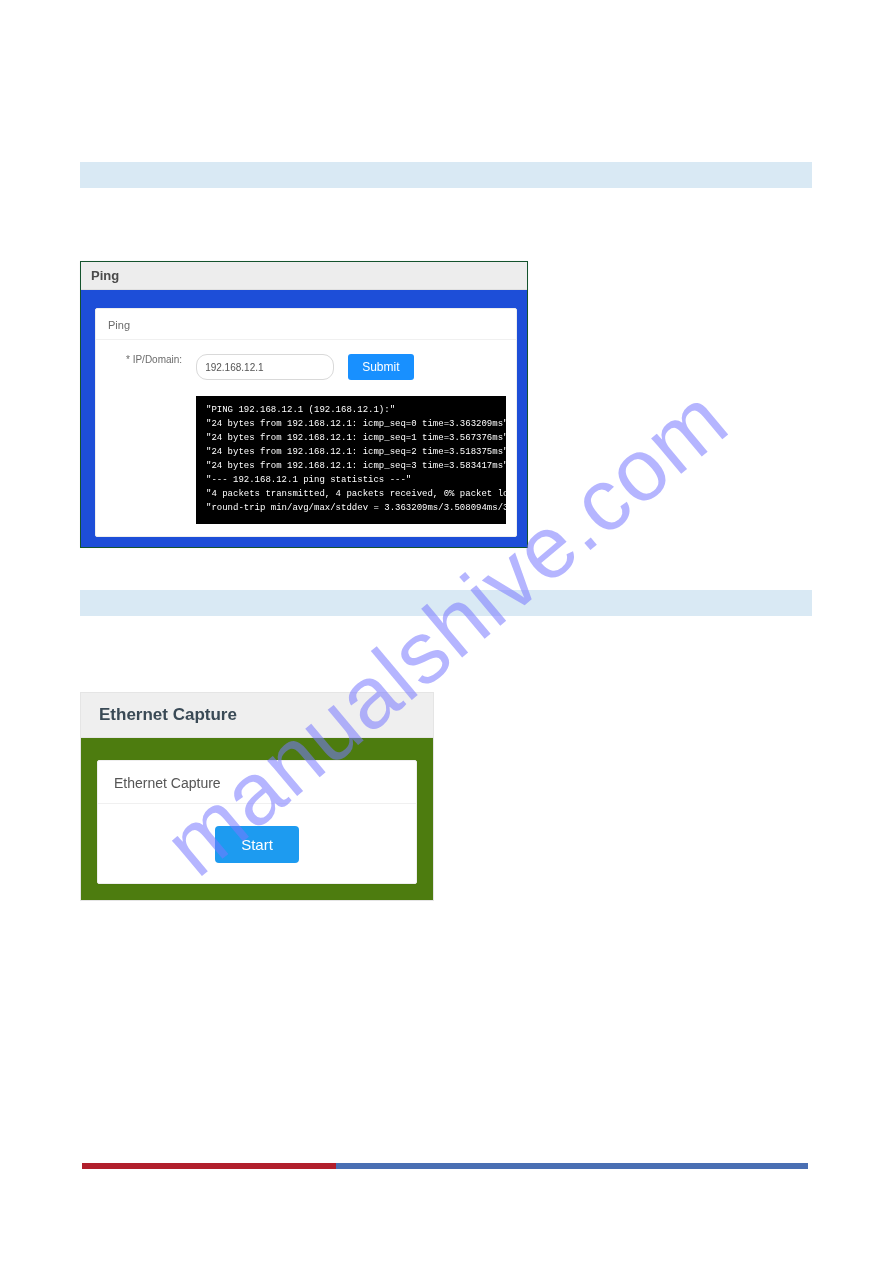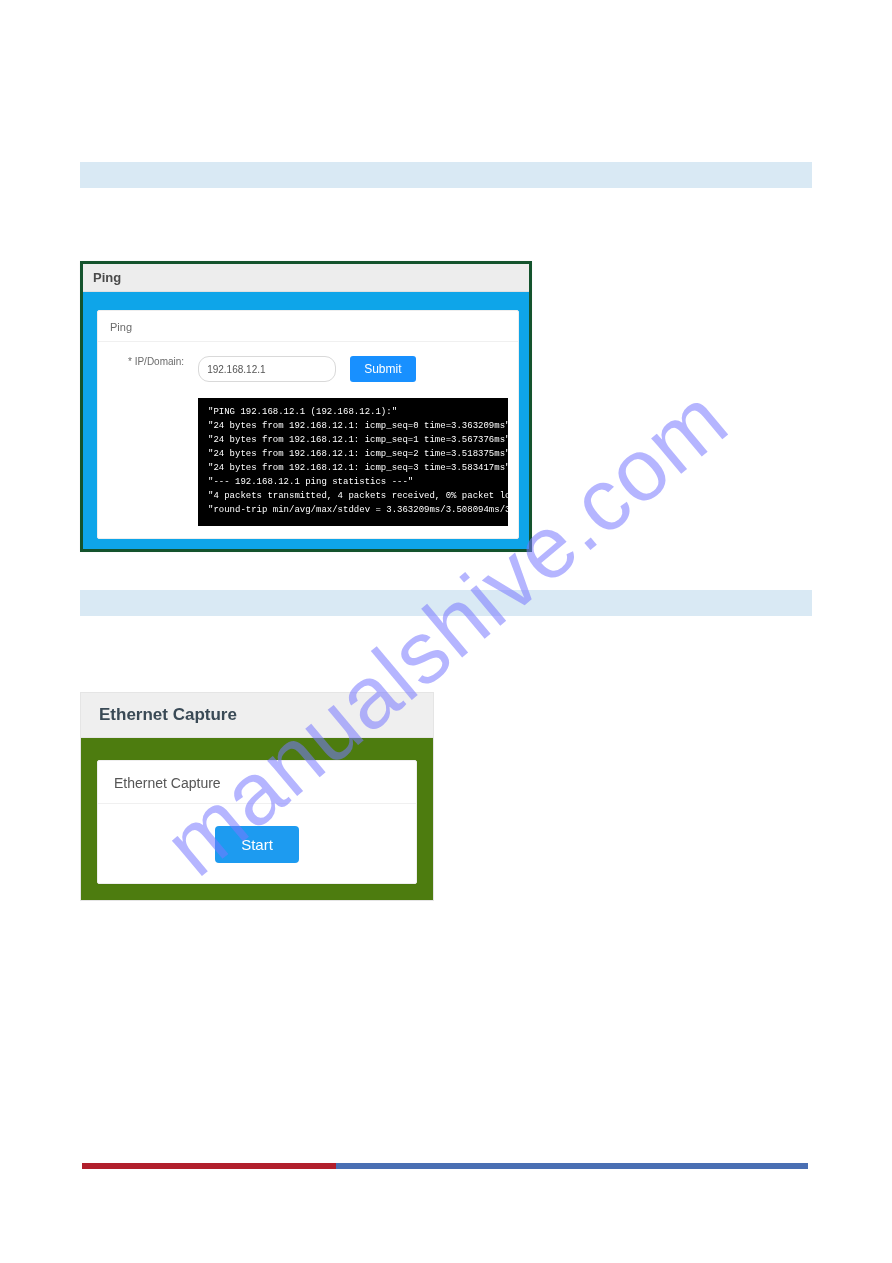--- a/index.html
+++ b/index.html
@@ -42,22 +42,22 @@
     height: 26px;
     background: #d9e9f4;
   }
 
   
   .ping-panel {
     position: absolute;
     left: 80px;
     top: 261px;
     width: 446px;
-    background: #0ea5e9;
-    border: 3px solid #14532d;
+    background: #1d4ed8;
+    border: 1px solid #14532d;
     box-shadow: 0 0 2px rgba(0,0,0,0.05);
   }
   .ping-panel-header {
     font-size: 13px;
     font-weight: 700;
     color: #4a4a4a;
     padding: 6px 10px;
     background: #ededed;
     border-bottom: 1px solid #e0e0e0;
   }

